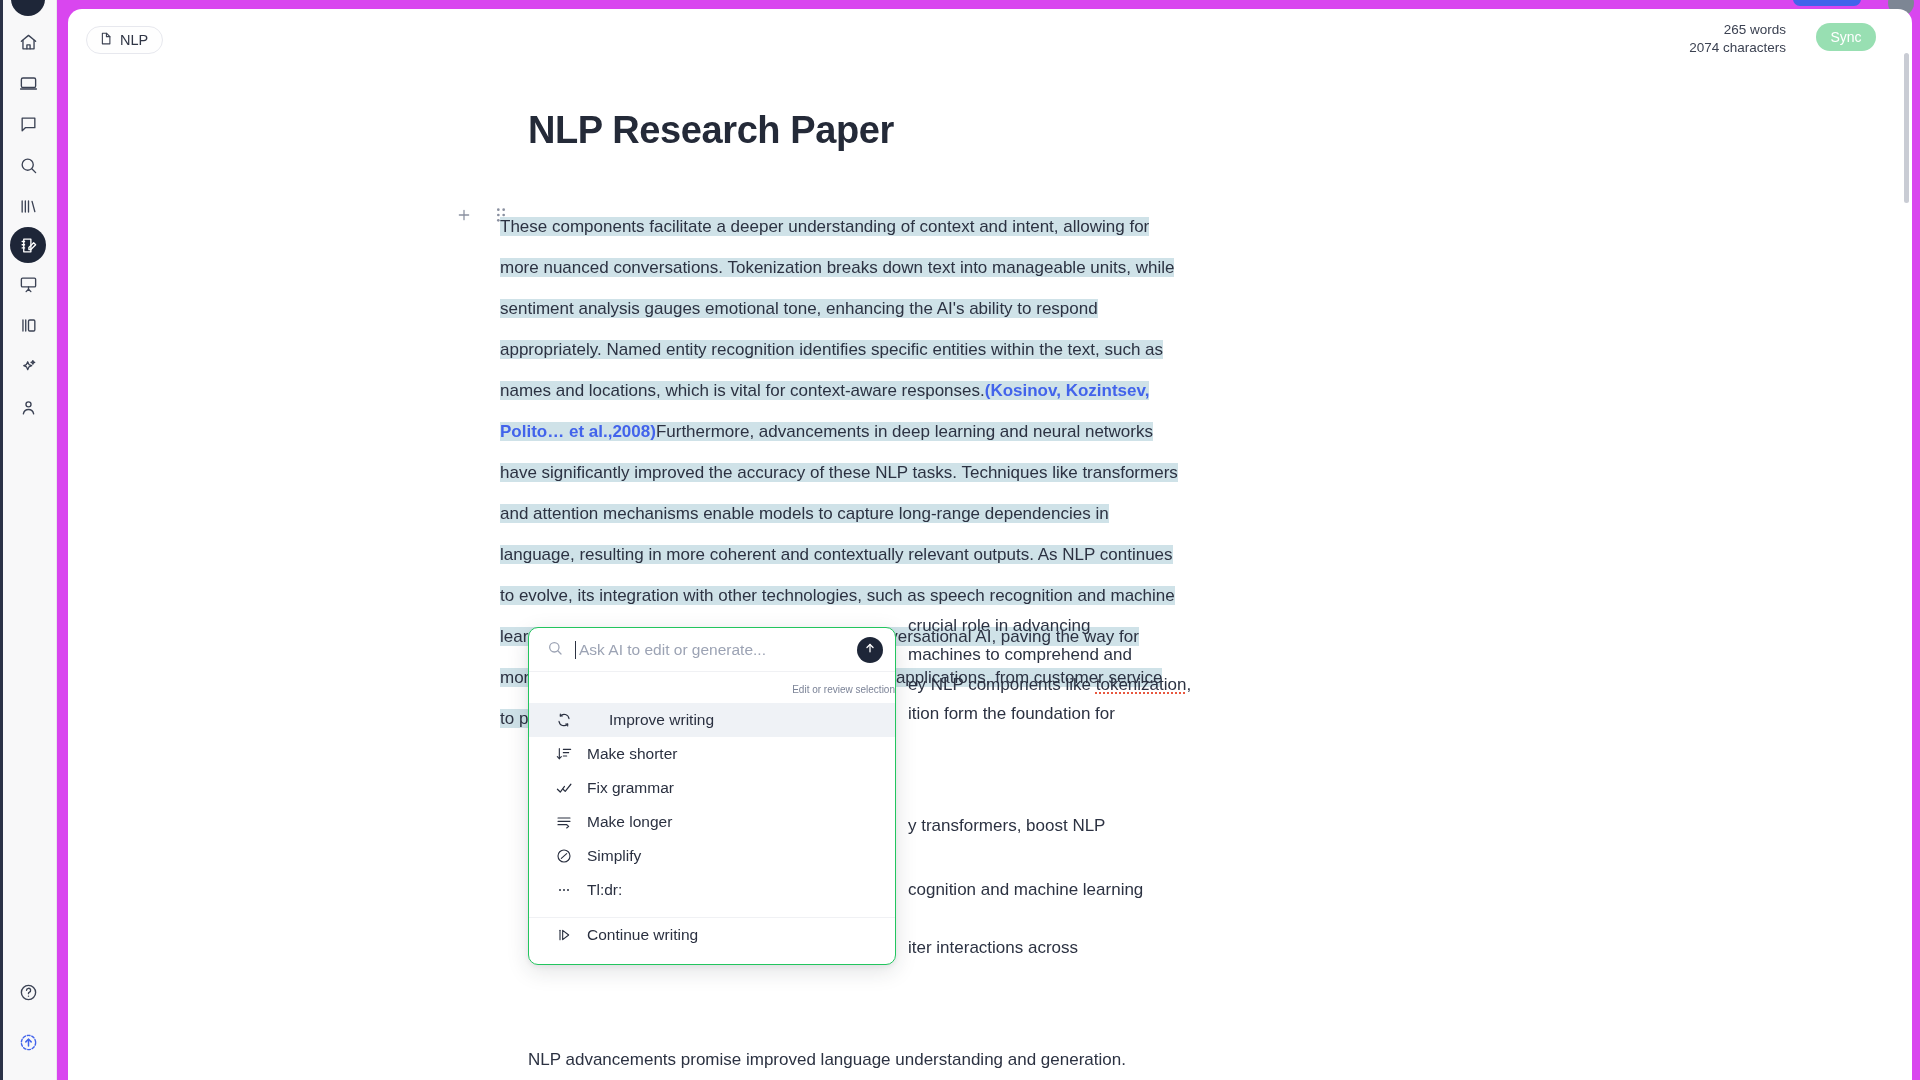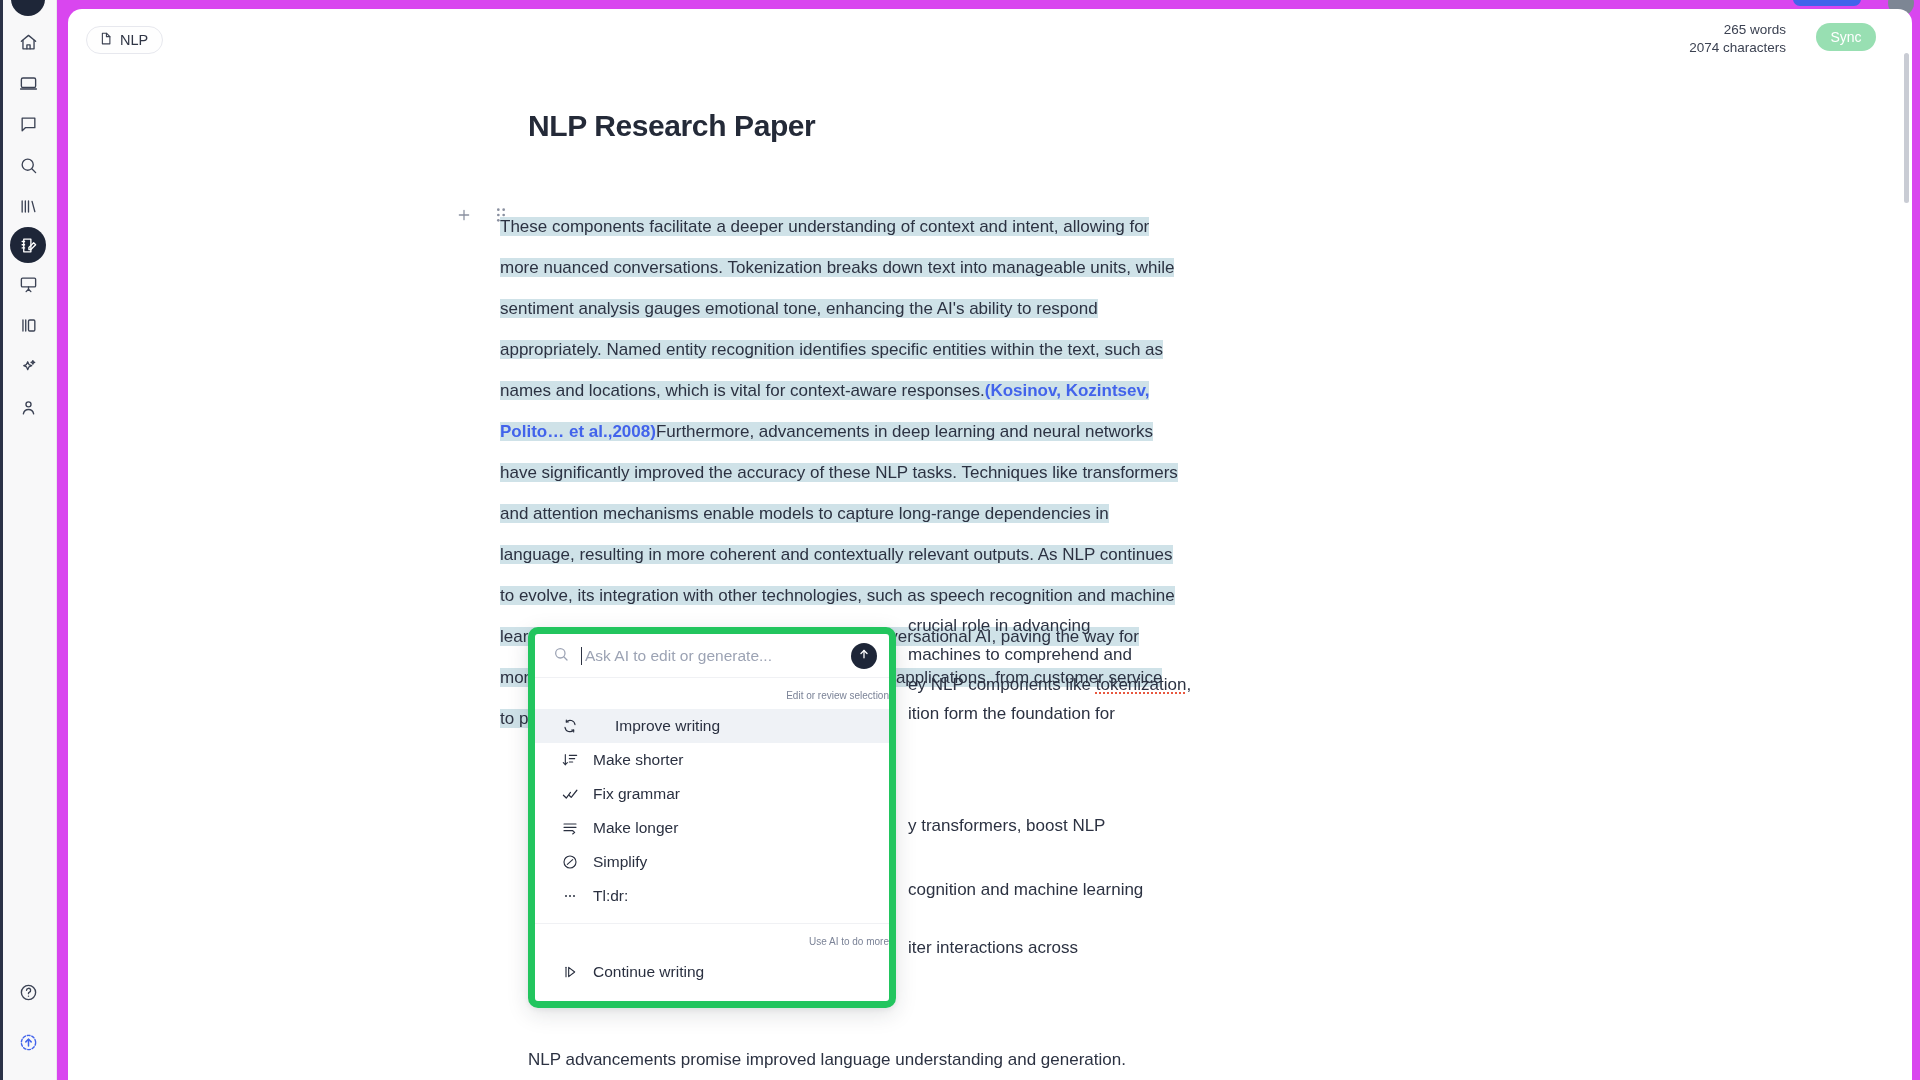--- a/index.html
+++ b/index.html
@@ -96,21 +96,21 @@
     font-family: "Liberation Sans", sans-serif;
   }
 
   
   #doc {
     position: absolute; left: 0; top: 0;
     width: 1844px; height: 1080px;
   }
   #doc-title {
     position: absolute; left: 460px; top: 100px;
-    font-size: 30px; font-weight: bold; color: #242A38;
+    font-size: 38px; font-weight: bold; color: #242A38;
     letter-spacing: -0.4px;
   }
   .block-handles {
     position: absolute; left: 388px; top: 198px;
     display: flex; gap: 22px; align-items: center;
     color: #8A90A0;
   }
   .handle { cursor: pointer; }
 
   #para-selected {
@@ -164,21 +164,21 @@
     width: 720px;
     font-size: 17px; line-height: 29.4px;
     color: #2C3242;
   }
 
   
   #ai-menu {
     position: absolute; left: 460px; top: 618px;
     width: 368px;
     background: #FFFFFF;
-    border: 7px solid #22c55e;
+    border: 1px solid #22c55e;
     border-radius: 10px;
     box-shadow: 0 6px 22px rgba(30,35,50,0.13), 0 2px 5px rgba(30,35,50,0.06);
     overflow: hidden;
     z-index: 20;
   }
   #ai-input-row {
     height: 44px; display: flex; align-items: center;
     padding: 0 12px 0 18px; gap: 12px;
     border-bottom: 1px solid #F0F1F4;
   }
@@ -504,21 +504,20 @@
               <circle cx="6" cy="12" r="1.5"></circle>
               <circle cx="12" cy="12" r="1.5"></circle>
               <circle cx="18" cy="12" r="1.5"></circle>
             </svg>
         </span>
         <span>Tl:dr:</span>
       </div>
 
       <div class="menu-divider"></div>
 
-      <div class="menu-section-label">Use AI to do more</div>
 
       <div class="menu-item">
         <span class="mi-icon">
           <svg width="16" height="16" viewBox="0 0 24 24" fill="none" stroke="currentColor" stroke-width="1.7" stroke-linecap="round" stroke-linejoin="round">
               <path d="M6 5v14"></path>
               <path d="M10 5l9 7-9 7z"></path>
             </svg>
         </span>
         <span>Continue writing</span>
       </div>

